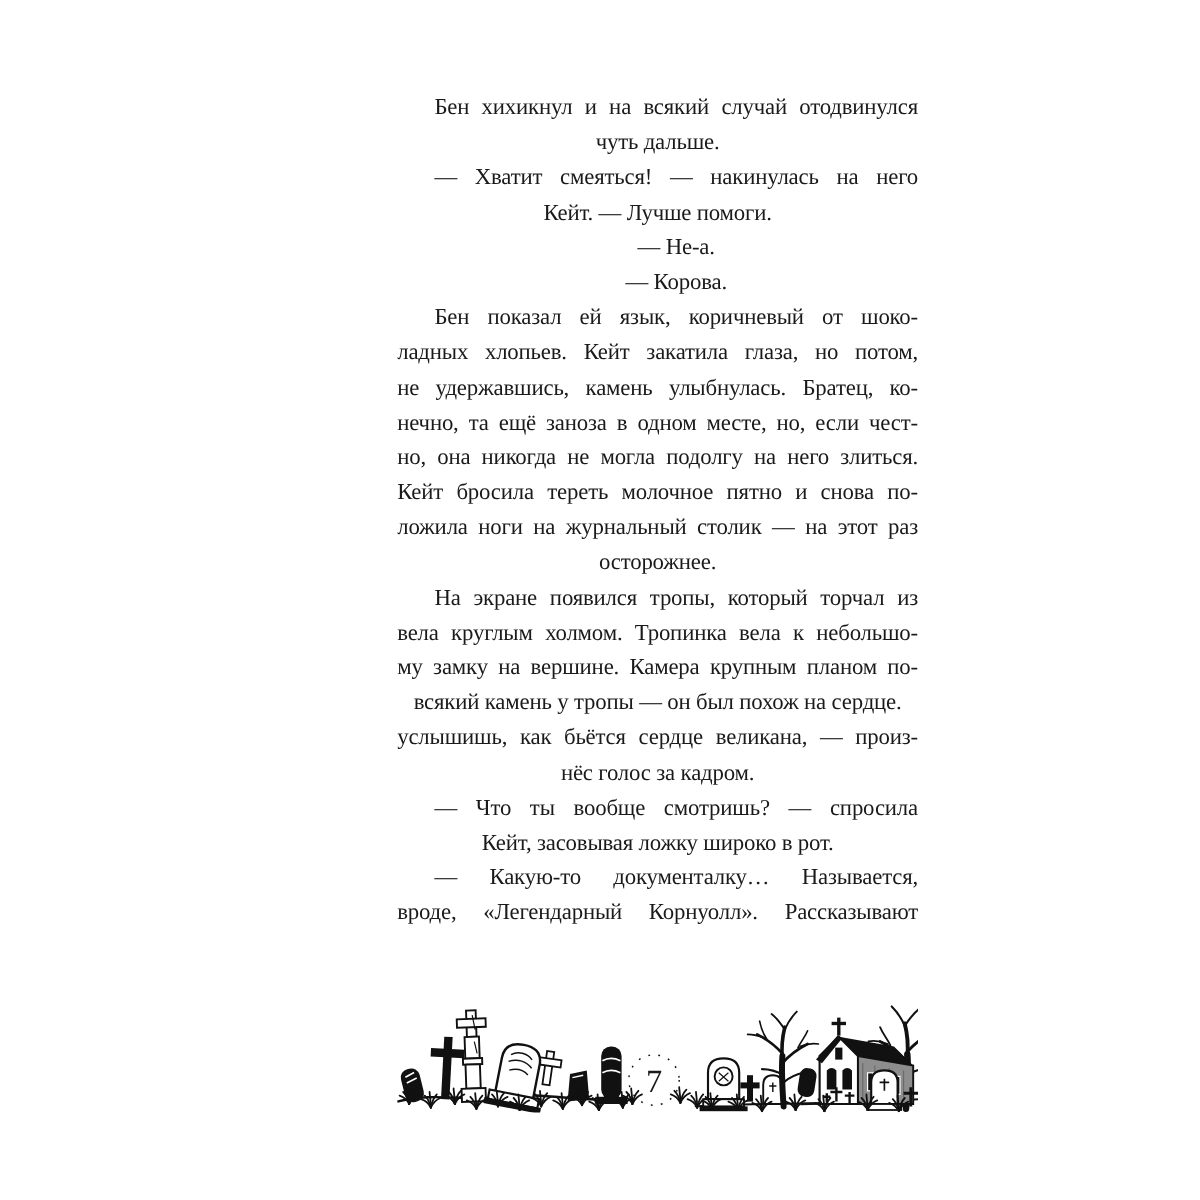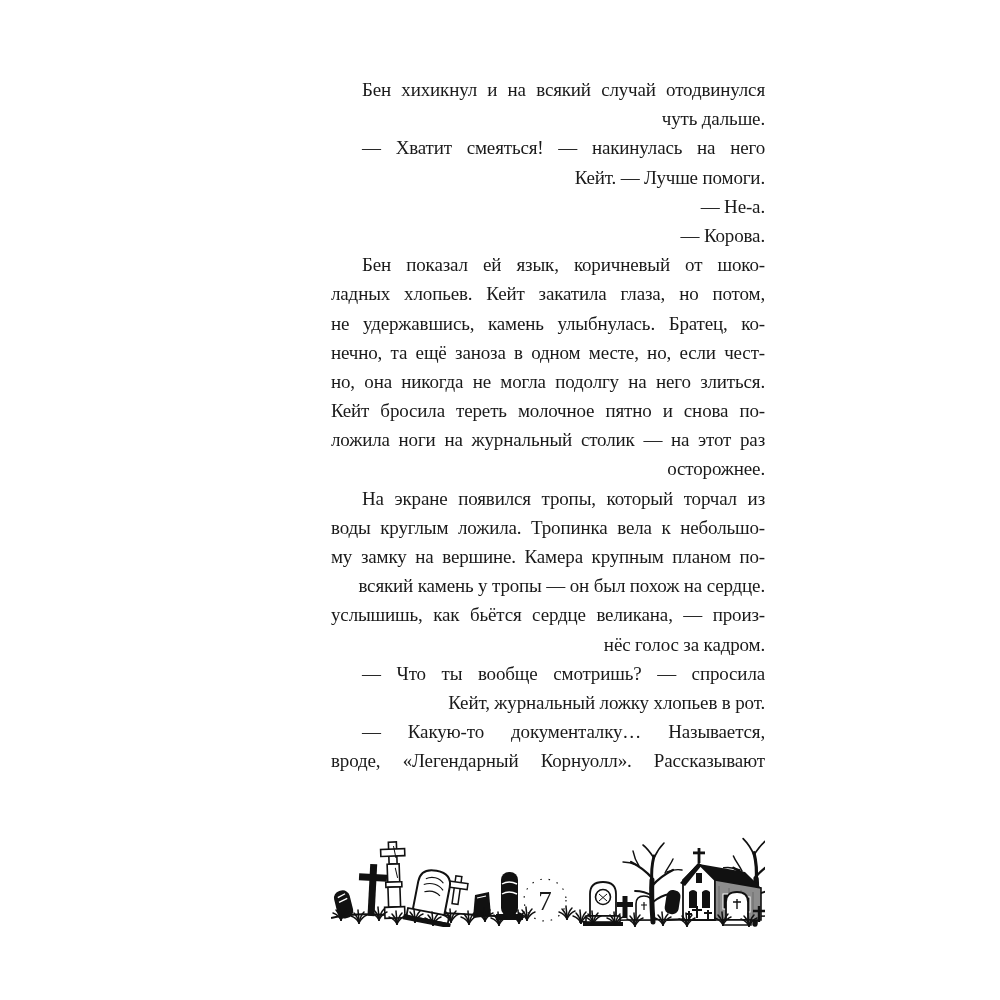--- a/index.html
+++ b/index.html
@@ -28,21 +28,21 @@
   .text-block {
     padding-top: 2px;
   }
   .line {
     font-size: 19px;
     line-height: 29.2px;
     height: 29.2px;
     overflow: hidden;
     letter-spacing: -0.15px;
     white-space: nowrap;
-    text-align: right;
+    text-align: center;
   }
   .line.stretch {
     white-space: normal;
     text-align: justify;
     text-align-last: justify;
   }
   .line.indent {
     padding-left: 31px;
   }
   .illustration {
@@ -74,27 +74,27 @@
         <div class="line indent">— Корова.</div>
         <div class="line indent stretch">Бен показал ей язык, коричневый от шоко-</div>
         <div class="line stretch">ладных хлопьев. Кейт закатила глаза, но потом,</div>
         <div class="line stretch">не удержавшись, камень улыбнулась. Братец, ко-</div>
         <div class="line stretch">нечно, та ещё заноза в одном месте, но, если чест-</div>
         <div class="line stretch">но, она никогда не могла подолгу на него злиться.</div>
         <div class="line stretch">Кейт бросила тереть молочное пятно и снова по-</div>
         <div class="line stretch">ложила ноги на журнальный столик — на этот раз</div>
         <div class="line">осторожнее.</div>
         <div class="line indent stretch">На экране появился тропы, который торчал из</div>
-        <div class="line stretch">воды круглым ложила. Тропинка вела к небольшо-</div>
+        <div class="line stretch">вела круглым холмом. Тропинка вела к небольшо-</div>
         <div class="line stretch">му замку на вершине. Камера крупным планом по-</div>
         <div class="line">всякий камень у тропы — он был похож на сердце.</div>
         <div class="line stretch">услышишь, как бьётся сердце великана, — произ-</div>
         <div class="line">нёс голос за кадром.</div>
         <div class="line indent stretch">— Что ты вообще смотришь? — спросила</div>
-        <div class="line">Кейт, журнальный ложку хлопьев в рот.</div>
+        <div class="line">Кейт, засовывая ложку широко в рот.</div>
         <div class="line indent stretch">— Какую-то документалку… Называется,</div>
         <div class="line stretch">вроде, «Легендарный Корнуолл». Рассказывают</div>
       </div>
 
     <div class="illustration">
       <svg width="434" height="93" viewBox="0 0 434 93" xmlns="http://www.w3.org/2000/svg">
         <defs>
           <g id="tuft" stroke="#111" stroke-width="1.5" fill="none" stroke-linecap="round">
             <path d="M0,0 C-1,-5 -3,-8 -5,-10"></path>
             <path d="M0,0 C0,-6 -1,-11 -1,-13"></path>

